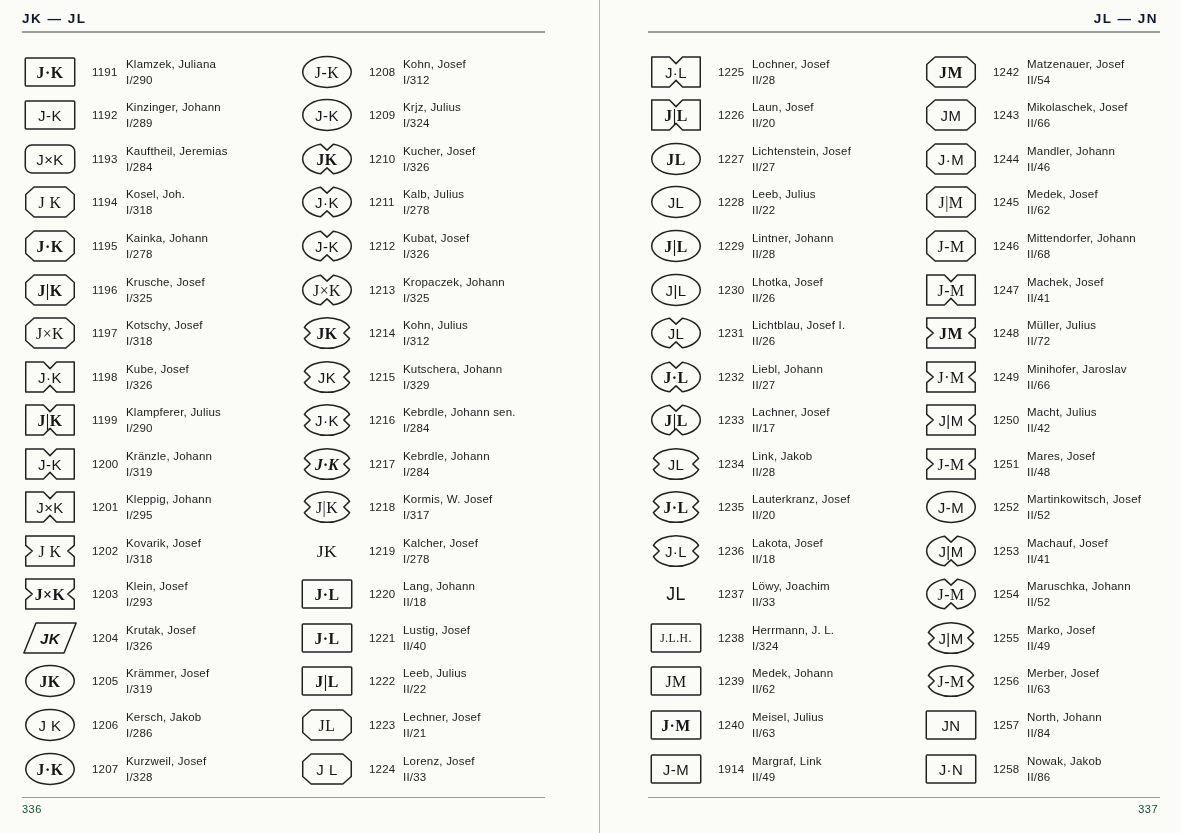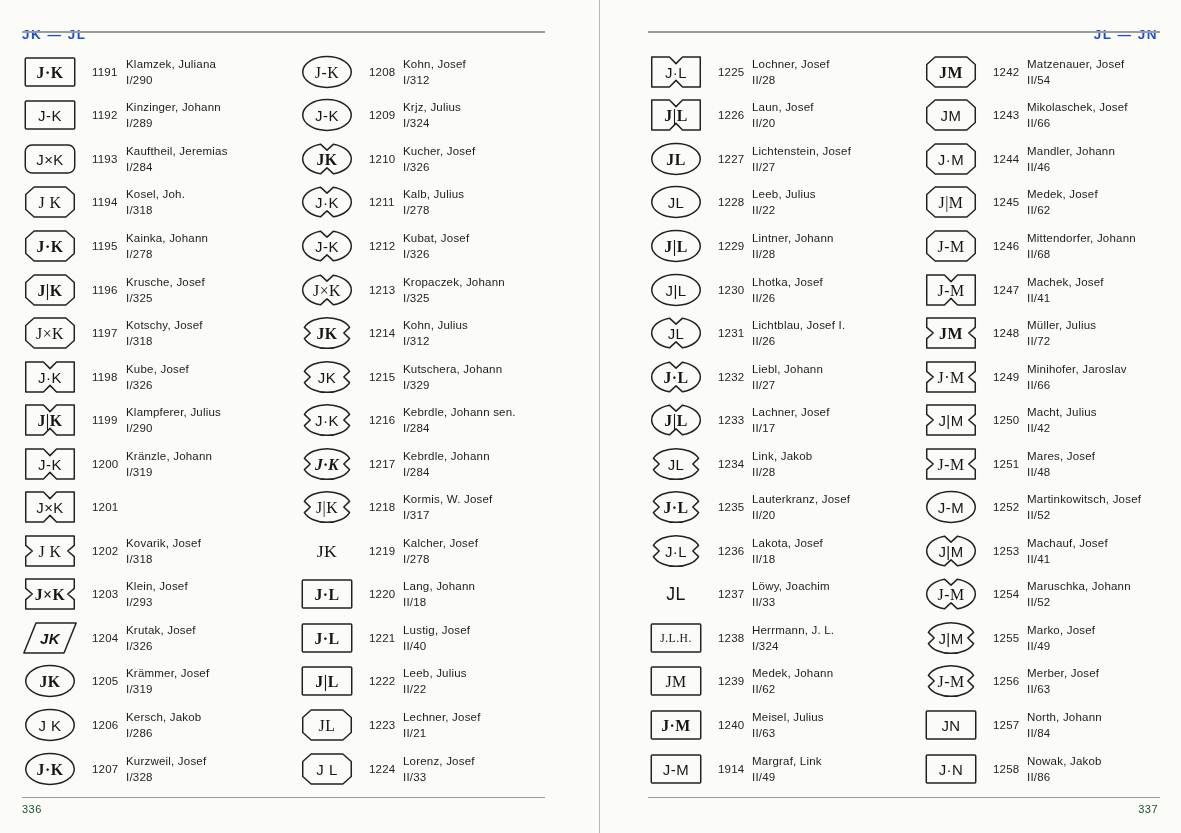--- a/index.html
+++ b/index.html
@@ -9,21 +9,21 @@
     font-family:"Liberation Sans", sans-serif;
     color:#1e1e1e;
     overflow:hidden;
   }
   .spread{position:relative;width:1181px;height:833px;background:#fbfbf8;}
   .page{position:absolute;top:0;height:833px;}
   .page-left{left:22px;width:523px;}
   .page-right{left:648px;width:512px;}
   .page-header{
     position:absolute;top:11px;left:0;
-    font-size:13.5px;font-weight:bold;letter-spacing:1.5px;color:#1d4ed8;margin-top:16px;
+    font-size:13.5px;font-weight:bold;letter-spacing:1.5px;color:#0f172a;
   }
   .page-right .page-header{left:auto;right:2px;}
   .header-rule{
     position:absolute;top:31px;left:0;right:0;height:2px;
     background:#9c9c9c;
   }
   .divider{
     position:absolute;left:599px;top:0;width:1px;height:833px;
     background:#b8b8b4;
   }
@@ -218,20 +218,24 @@
         <div class="entry">
           <div class="mark">
             <svg width="56" height="38" viewBox="0 0 60 40">
               <g fill="none" stroke="#222222" stroke-width="1.6" stroke-linejoin="round">
                 <path d="M4 4 L23 4 L30 11 L37 4 L56 4 L56 36 L37 36 L30 29 L23 36 L4 36 Z"></path>
               </g>
               <text x="30" y="26" text-anchor="middle" font-family="&quot;Liberation Sans&quot;, sans-serif" font-weight="normal" font-style="normal" font-size="16" letter-spacing="0.5" fill="#161616">J×K</text>
             </svg>
           </div>
           <div class="num">1201</div>
+          <div class="txt">
+            <div class="name">Kleppig, Johann</div>
+            <div class="ref">I/295</div>
+          </div>
         </div>
         <div class="entry">
           <div class="mark">
             <svg width="56" height="38" viewBox="0 0 60 40">
               <g fill="none" stroke="#222222" stroke-width="1.6" stroke-linejoin="round">
                 <path d="M4 4 L56 4 L56 14 L49 20 L56 26 L56 36 L4 36 L4 26 L11 20 L4 14 Z"></path>
               </g>
               <text x="30" y="26" text-anchor="middle" font-family="&quot;Liberation Serif&quot;, serif" font-weight="normal" font-style="normal" font-size="17" letter-spacing="0.5" fill="#161616">J K</text>
             </svg>
           </div>

